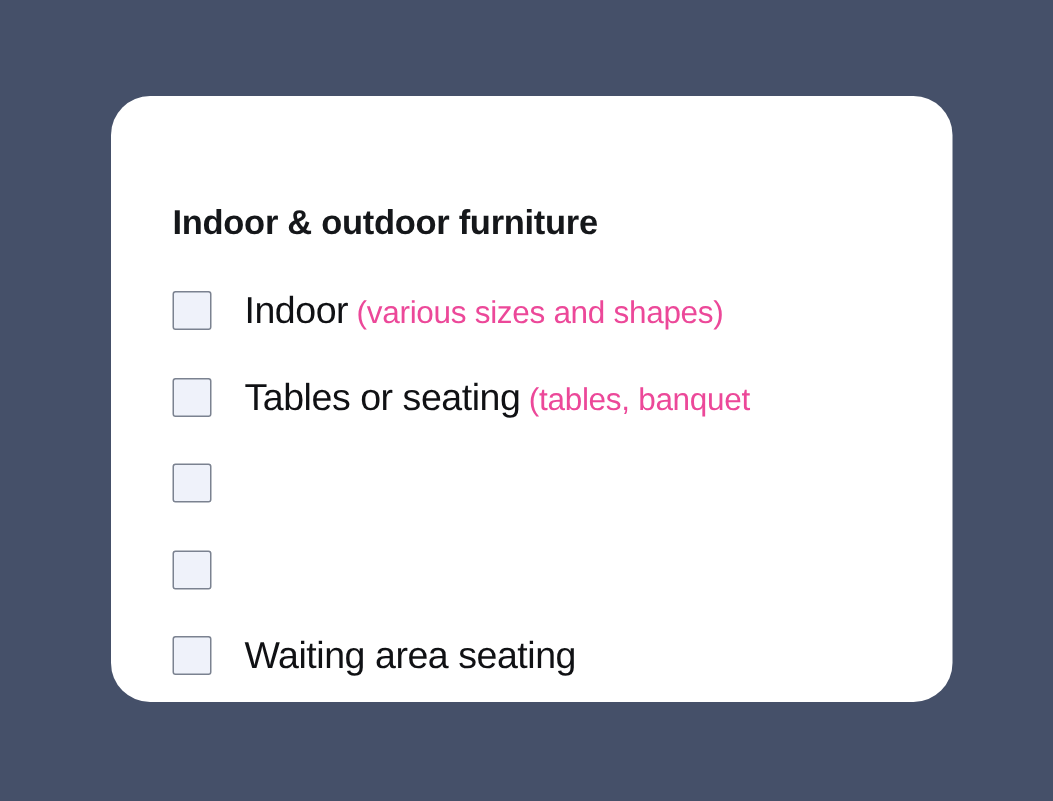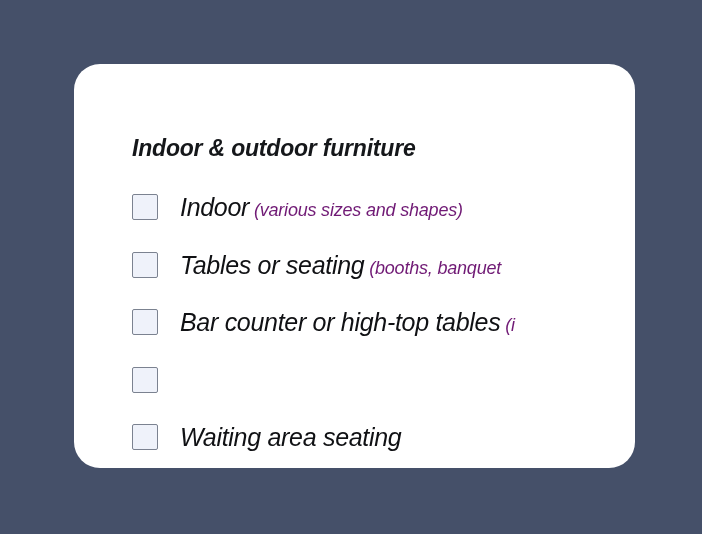--- a/index.html
+++ b/index.html
@@ -30,25 +30,24 @@
     top: 64px;
     width: 561px;
     height: 404px;
     background: #ffffff;
     border-radius: 26px;
     overflow: hidden;           
   }
 
   #card-inner {
     position: absolute;
-    left: 17px;
+    left: 0;
     top: 0;
     width: 561px;
     height: 404px;
-    font-style: italic;
   }
 
   
   #group-title {
     position: absolute;
     left: 41px;
     top: 71px;
     font-size: 23px;
     font-weight: 700;
     letter-spacing: -0.2px;
@@ -85,49 +84,48 @@
   .option-label {
     flex: 0 0 auto;
     white-space: nowrap;
     color: #101114;
     font-size: 25px;
     font-weight: 500;
     letter-spacing: -0.3px;
     line-height: 1;
   }
   .option-note {
-    font-size: 18px;
+    font-size: 21px;
     font-weight: 400;
     letter-spacing: -0.2px;
-    color: #701a75;
+    color: #ec4899;
   }
 </style>
 </head>
 <body>
 
 <div id="stage">
 
   <div id="card">
     <div id="card-inner">
 
       <div id="group-title">Indoor &amp; outdoor furniture</div>
 
       <div class="option-row" data-row="0">
         <span class="checkbox"></span>
         <span class="option-label"><span>Indoor</span><span class="option-note"> (various sizes and shapes)</span></span>
       </div>
 
       <div class="option-row" data-row="1">
         <span class="checkbox"></span>
-        <span class="option-label"><span>Tables or seating</span><span class="option-note"> (booths, banquet</span></span>
+        <span class="option-label"><span>Tables or seating</span><span class="option-note"> (tables, banquet</span></span>
       </div>
 
       <div class="option-row" data-row="2">
         <span class="checkbox"></span>
-        <span class="option-label"><span>Bar counter or high-top tables</span><span class="option-note"> (i</span></span>
       </div>
 
       <div class="option-row" data-row="3">
         <span class="checkbox"></span>
       </div>
 
       <div class="option-row" data-row="4">
         <span class="checkbox"></span>
         <span class="option-label"><span>Waiting area seating</span><span class="option-note"></span></span>
       </div>

